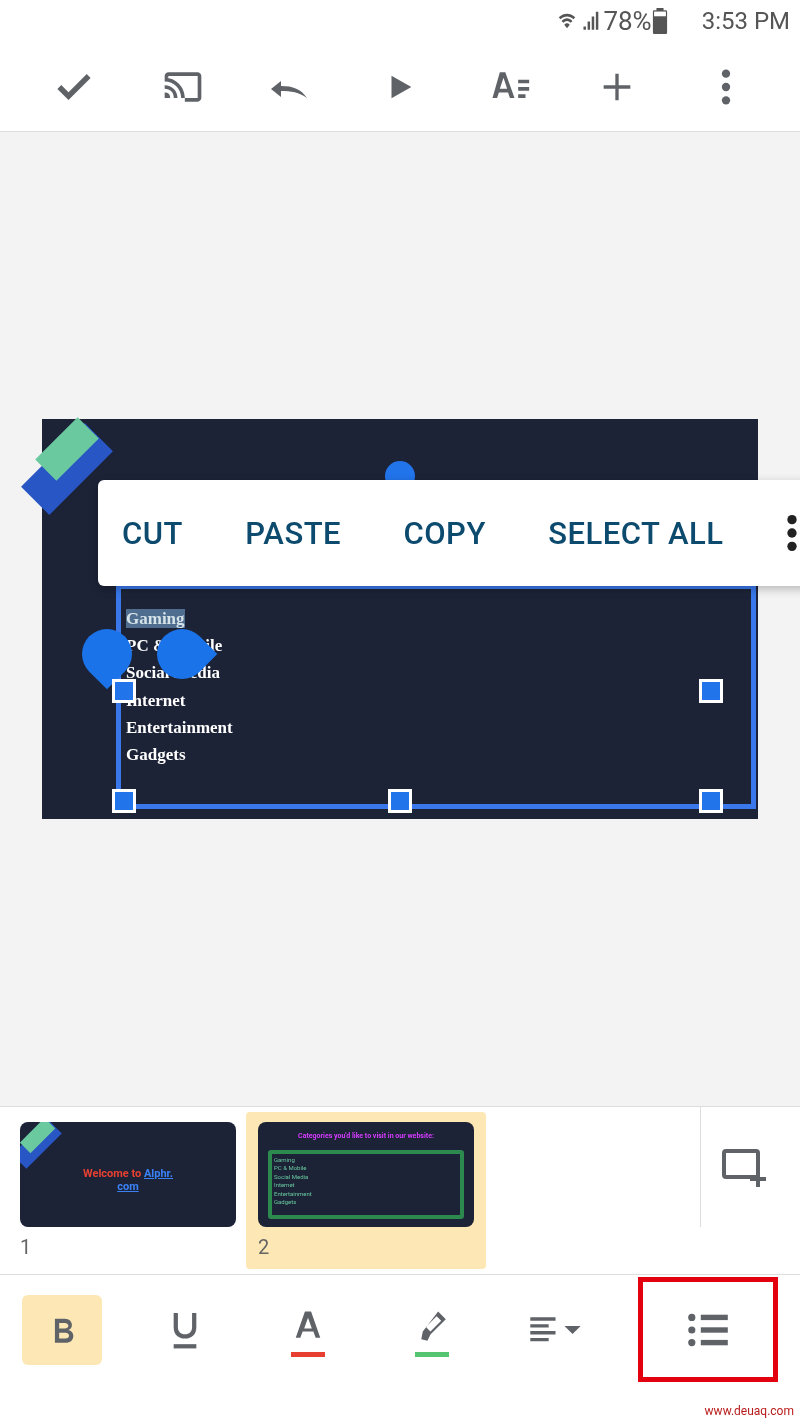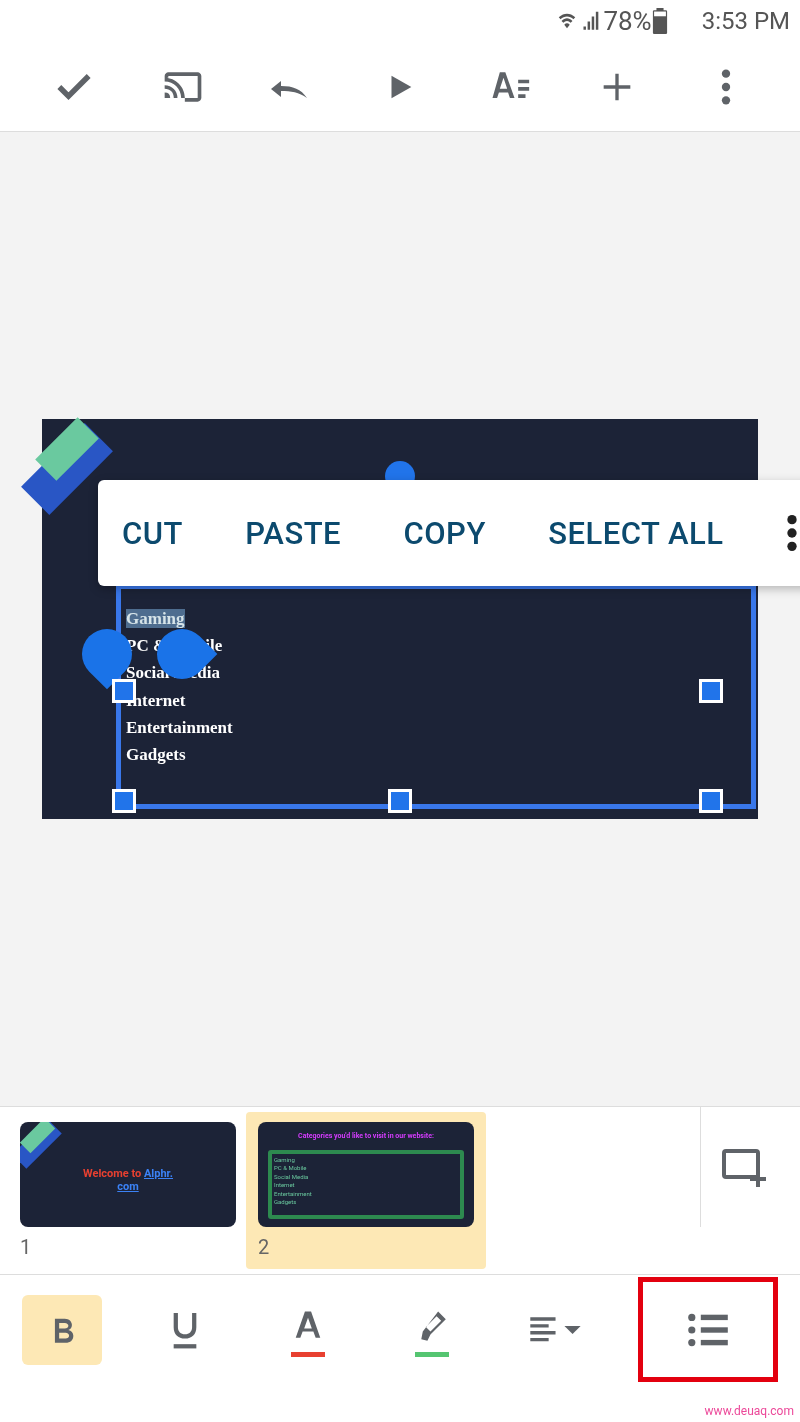--- a/index.html
+++ b/index.html
@@ -57,21 +57,21 @@
   .tnum { font-size: 20px; color: #666; margin-top: 8px; }
   .add-slide { margin-left: auto; width: 90px; display: flex; align-items: center; justify-content: center; height: 120px; color: #5f6368; border-left: 1px solid #ddd; align-self: stretch; margin-top: -15px;}
   
   
   .bottom-toolbar { height: 110px; border-top: 1px solid #ddd; display: flex; align-items: center; justify-content: space-around; }
   .bbtn { width: 80px; height: 70px; display: flex; align-items: center; justify-content: center; color: #5f6368; position: relative; }
   .bbtn.active { background: #fde8b5; border-radius: 6px; }
   .bbtn.boxed { border: 5px solid #e3000f; width: 140px; height: 105px; }
   .underline-bar { position: absolute; bottom: 8px; width: 34px; height: 5px; }
   
-  .watermark { position: absolute; bottom: 4px; right: 6px; font-size: 12px; color: #ec4899; }
+  .watermark { position: absolute; bottom: 4px; right: 6px; font-size: 12px; color: #b91c1c; }
   
   svg { display: block; }
 </style>
 </head>
 <body>
 
 <div class="status-bar">
   <span>
     <svg width="28" height="22" viewBox="0 0 24 24">
         <path fill="#555" d="M12 20l-3-4c1-1 2-1.5 3-1.5s2 .5 3 1.5l-3 4zm-6-8c2-2 4-3 6-3s4 1 6 3l-2 2c-1-1-2.5-2-4-2s-3 1-4 2l-2-2zm-3-4c3-3 6-4 9-4s6 1 9 4l-2 2c-2-2-4.5-3-7-3s-5 1-7 3l-2-2z"></path>

